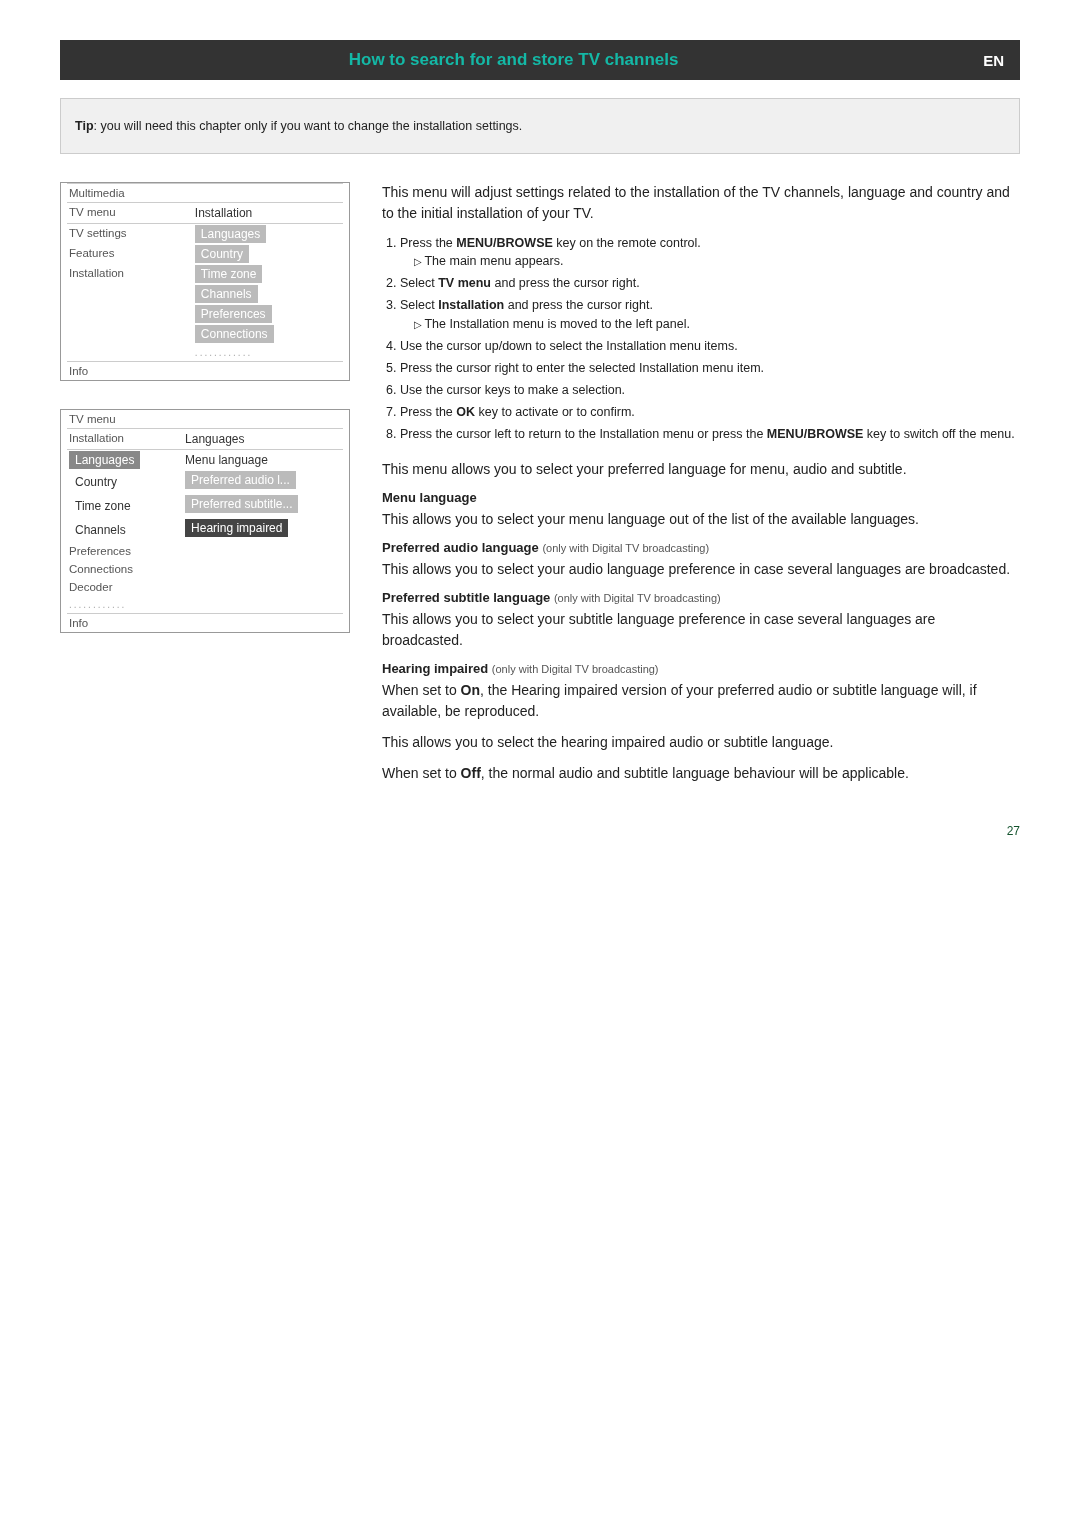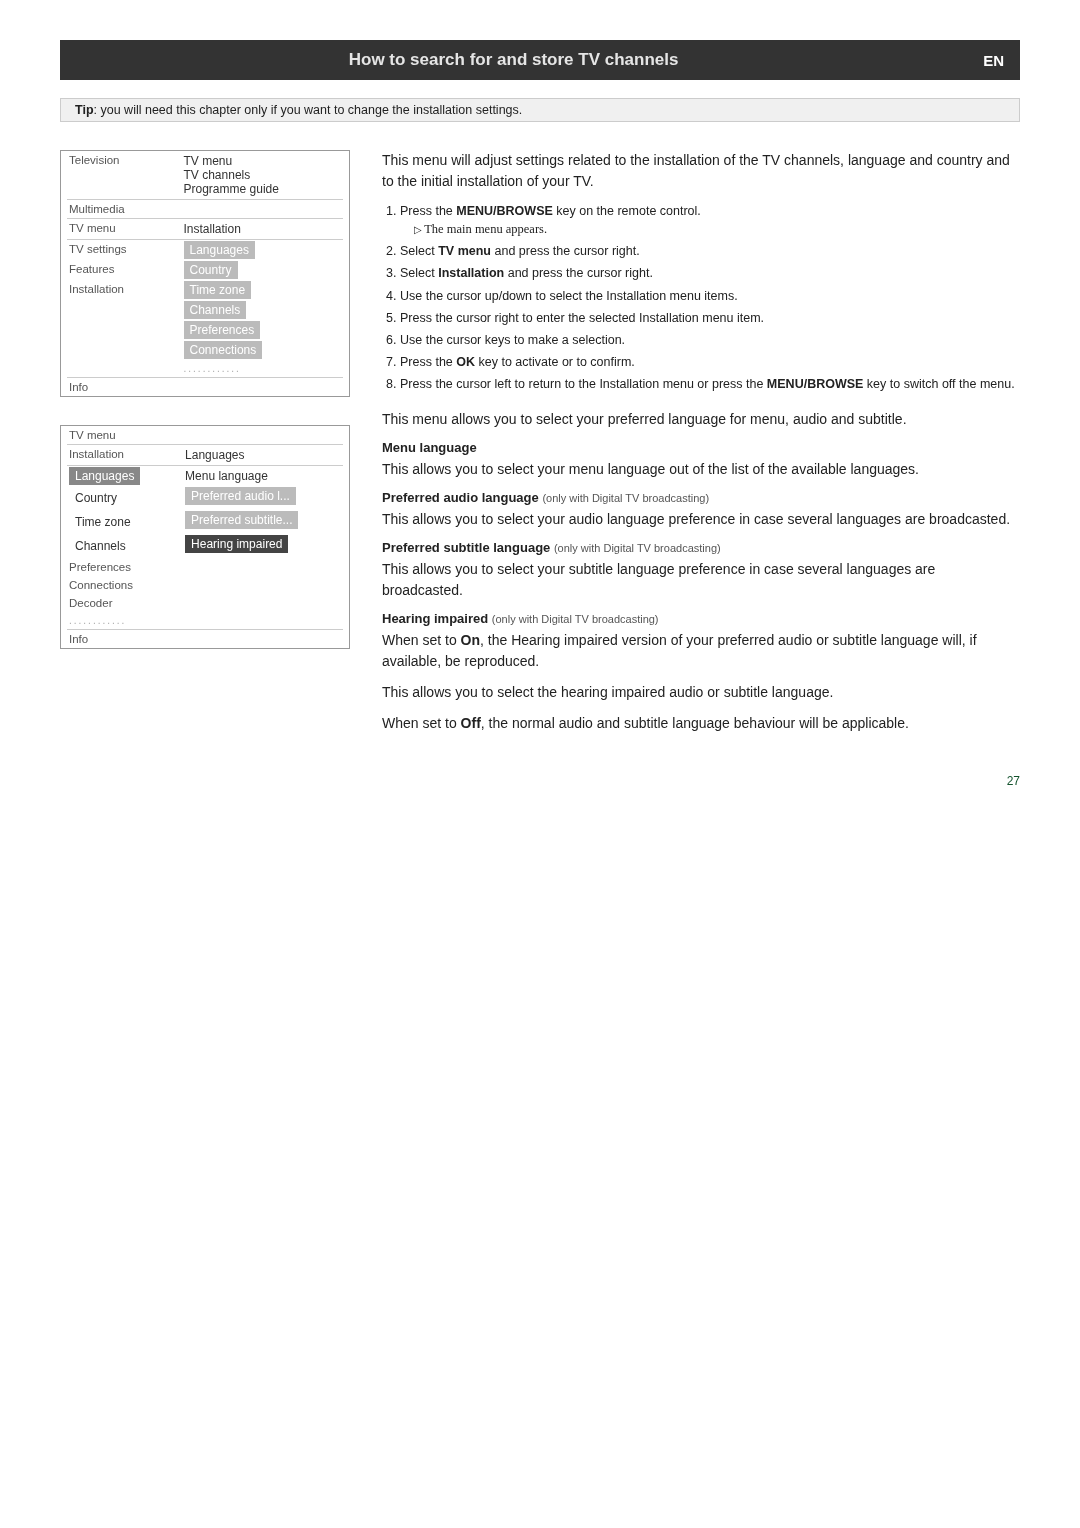--- a/index.html
+++ b/index.html
@@ -14,21 +14,21 @@
     }
 
     
     .page-header {
       display: flex;
       align-items: stretch;
       margin-bottom: 18px;
     }
     .page-title-box {
       background: #333;
-      color: #e5e5e5;
+      color: #14b8a6;
       font-size: 17px;
       font-weight: bold;
       padding: 10px 24px;
       flex: 1;
       text-align: center;
     }
     .lang-badge {
       background: #333;
       color: #fff;
       font-size: 15px;
@@ -37,21 +37,21 @@
       display: flex;
       align-items: center;
       justify-content: center;
       min-width: 52px;
     }
 
     
     .tip-box {
       background: #f0f0f0;
       border: 1px solid #ccc;
-      padding: 4px 14px;
+      padding: 20px 14px;
       font-size: 12.5px;
       margin-bottom: 28px;
     }
     .tip-box b { font-weight: bold; }
 
     
     .main-content {
       display: flex;
       gap: 32px;
     }
@@ -128,21 +128,20 @@
       margin-bottom: 16px;
     }
     .numbered-list li {
       margin-bottom: 4px;
       font-size: 12.5px;
       line-height: 1.45;
     }
     .numbered-list li .arrow-item {
       margin-left: 14px;
       display: block;
-      font-family: Liberation Serif, serif;
     }
     .arrow-item::before {
       content: '▷ ';
       font-size: 10px;
     }
 
     
     .content-para {
       font-size: 14px;
       line-height: 1.5;
@@ -189,28 +188,20 @@
   <span><b>Tip</b><span>: you will need this chapter only if you want to change the installation settings.</span></span>
 </div>
 
 <div class="main-content">
 
   <div class="left-col">
 
     <div class="menu-diagram">
       <table>
         <tbody>
-            <tr>
-          <td class="menu-row-label">Television</td>
-          <td>
-            <div class="menu-item-plain">TV menu</div>
-            <div class="menu-item-plain">TV channels</div>
-            <div class="menu-item-plain">Programme guide</div>
-          </td>
-        </tr>
         <tr class="menu-divider">
               <td colspan="2">
                 <div class="divider-line"></div>
               </td>
             </tr>
         <tr>
           <td class="menu-row-label">Multimedia</td>
           <td></td>
         </tr>
         <tr class="menu-divider">
@@ -334,21 +325,21 @@
   </div>
 
   <div class="right-col">
 
     <p class="content-para">
       This menu will adjust settings related to the installation of the TV channels, language and country and to the initial installation of your TV.
     </p>
     <ol class="numbered-list">
       <li>Press the <b>MENU/BROWSE</b> key on the remote control.<span class="arrow-item">The main menu appears.</span></li>
       <li>Select <b>TV menu</b> and press the cursor right.</li>
-      <li>Select <b>Installation</b> and press the cursor right.</li>
+      <li>Select <b>Installation</b> and press the cursor right.<span class="arrow-item">The Installation menu is moved to the left panel.</span></li>
       <li>Use the cursor up/down to select the Installation menu items.</li>
       <li>Press the cursor right to enter the selected Installation menu item.</li>
       <li>Use the cursor keys to make a selection.</li>
       <li>Press the <b>OK</b> key to activate or to confirm.</li>
       <li>Press the cursor left to return to the Installation menu or press the <b>MENU/BROWSE</b> key to switch off the menu.</li>
     </ol>
 
     <p class="content-para">
       This menu allows you to select your preferred language for menu, audio and subtitle.
     </p>

